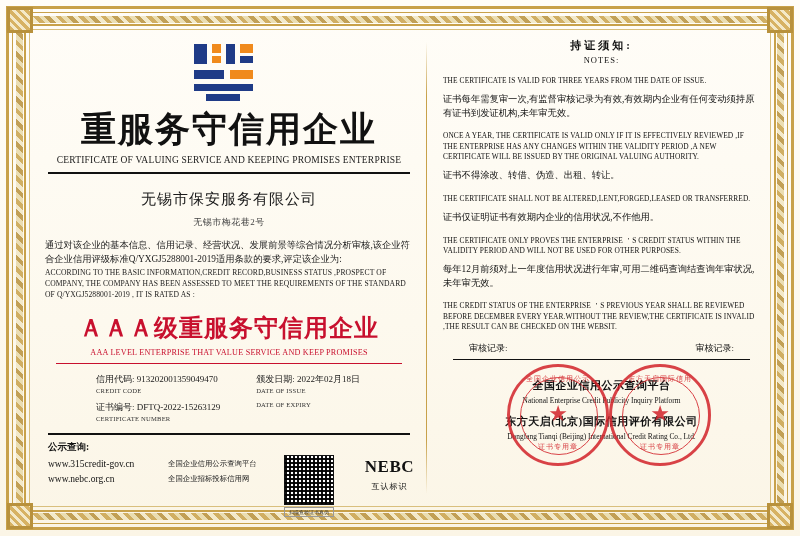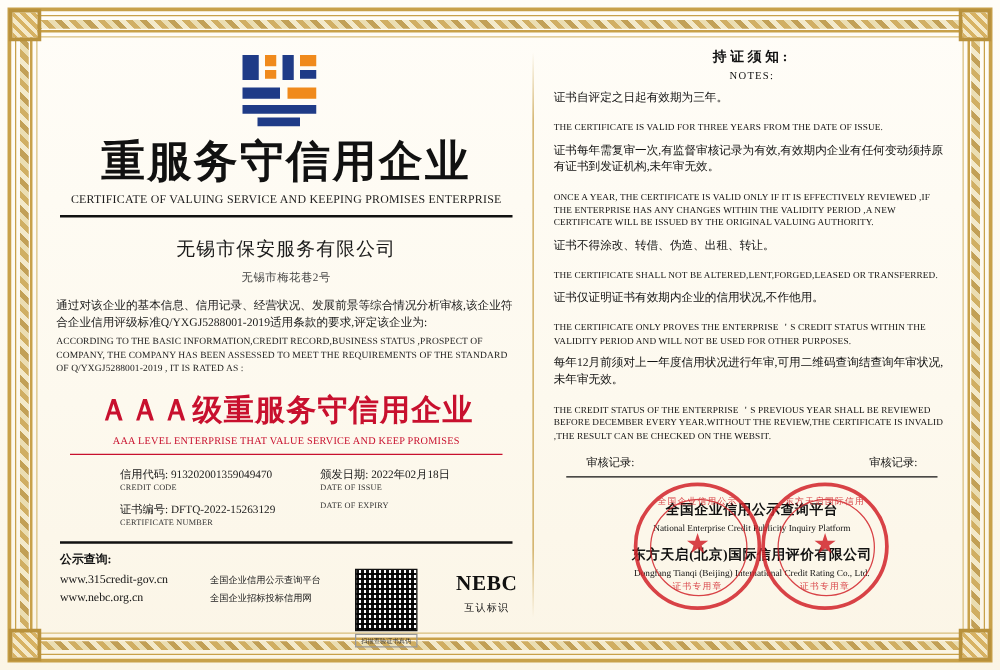--- a/index.html
+++ b/index.html
@@ -305,21 +305,20 @@
 
     <div class="divider"></div>
 
     <div class="right">
       <div class="notes-head">
         <div class="notes-cn">持证须知:</div>
         <div class="notes-en">NOTES:</div>
       </div>
 
       <div class="note">
-        <div class="note-cn">证书自评定之日起有效期为三年。</div>
         <div class="note-en">THE CERTIFICATE IS VALID FOR THREE YEARS FROM THE DATE OF ISSUE.</div>
       </div>
       <div class="note">
         <div class="note-cn">证书每年需复审一次,有监督审核记录为有效,有效期内企业有任何变动须持原有证书到发证机构,未年审无效。</div>
         <div class="note-en">ONCE A YEAR, THE CERTIFICATE IS VALID ONLY IF IT IS EFFECTIVELY REVIEWED ,IF THE ENTERPRISE HAS ANY CHANGES WITHIN THE VALIDITY PERIOD ,A NEW CERTIFICATE WILL BE ISSUED BY THE ORIGINAL VALUING AUTHORITY.</div>
       </div>
       <div class="note">
         <div class="note-cn">证书不得涂改、转借、伪造、出租、转让。</div>
         <div class="note-en">THE CERTIFICATE SHALL NOT BE ALTERED,LENT,FORGED,LEASED OR TRANSFERRED.</div>
       </div>

